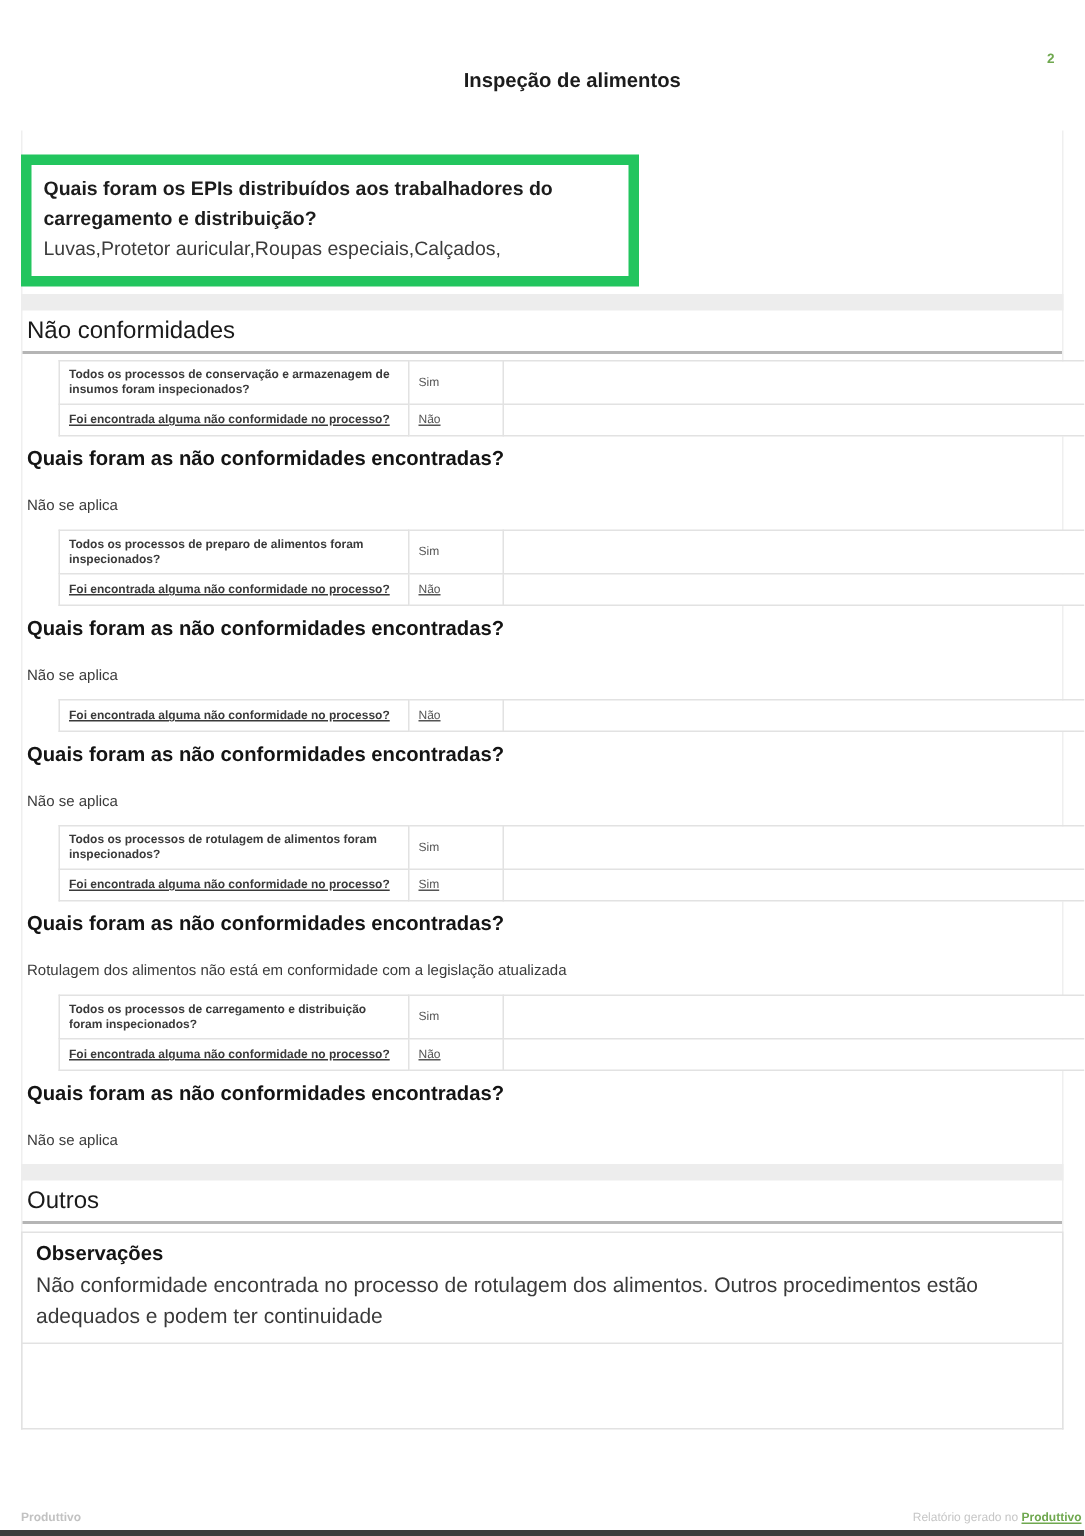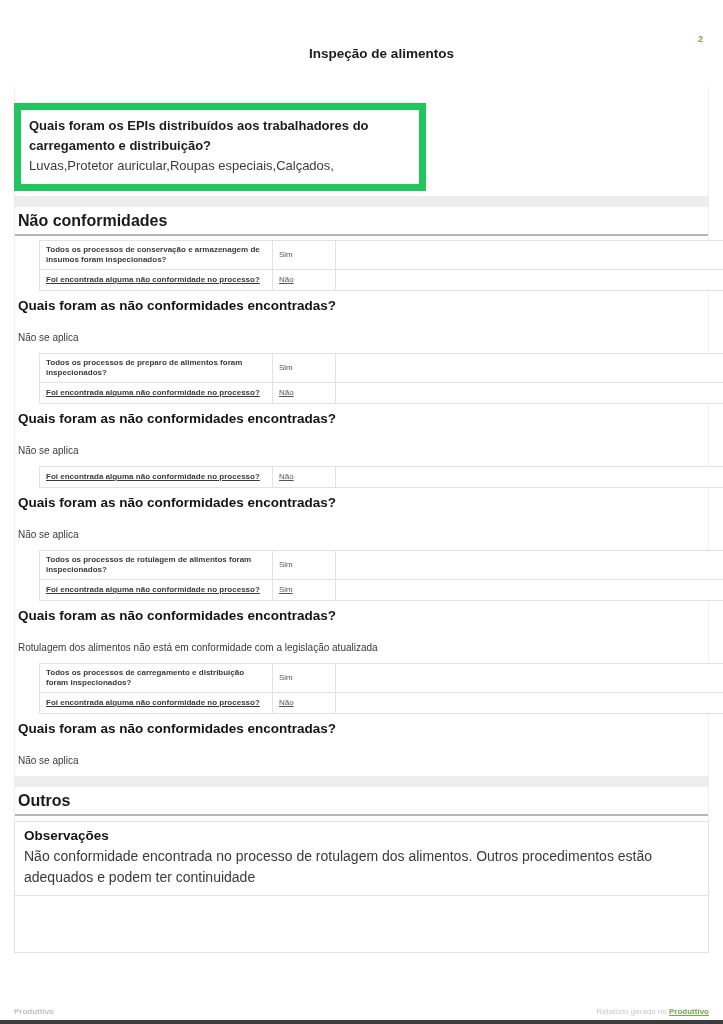--- a/index.html
+++ b/index.html
@@ -55,21 +55,21 @@
   .epi-question { font-size: 13px; font-weight: bold; line-height: 20px; color: #1c1c1c; }
   .epi-answer   { font-size: 13px; line-height: 20px; color: #3c3c3c; }
 
   .section-sep {
     height: 11px;
     background: #ededed;
     margin: 5px -1px 0 -1px;
   }
   .section-title {
     font-size: 16px;
-    font-weight: bold;
+    font-weight: normal;
     color: #1a1a1a;
     padding: 5px 3px 4px 3px;
     border-bottom: 2px solid #b5b5b5;
   }
 
   .qtable {
     width: 100%;
     border-collapse: collapse;
     margin-top: 4px;
     table-layout: fixed;
@@ -121,21 +121,21 @@
   .empty-box {
     border: 1px solid #e2e2e2;
     border-top: none;
     height: 57px;
     margin: 0 -1px;
   }
 
   .footer {
     position: absolute;
     left: 14px;
-    right: 14px;
+    right: 2px;
     bottom: 8px;
     display: flex;
     justify-content: space-between;
     font-size: 8px;
     color: #c6c6c6;
   }
   .footer-brand { font-weight: bold; color: #c2c2c2; }
   .footer-link {
     color: #6fa84f;
     font-weight: bold;

